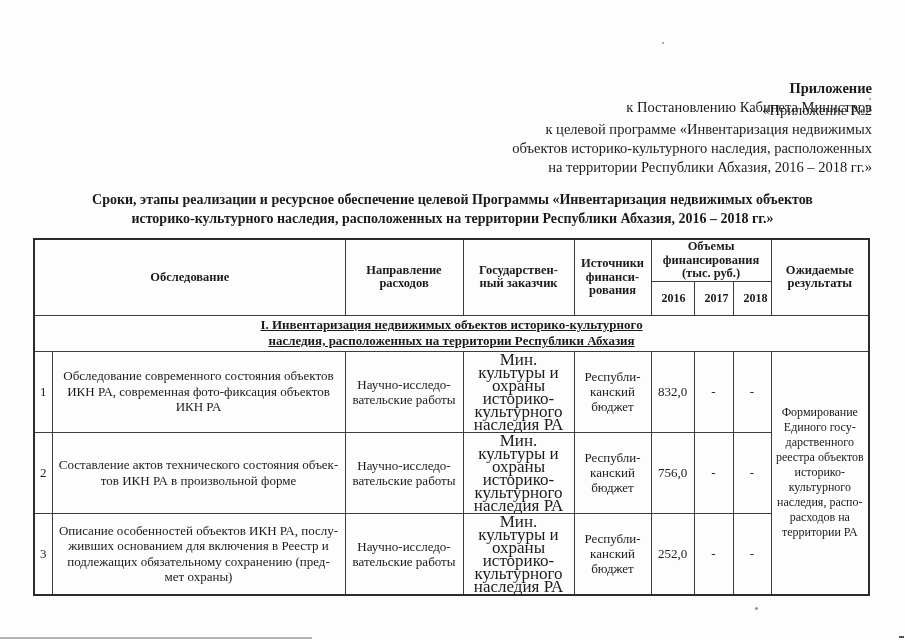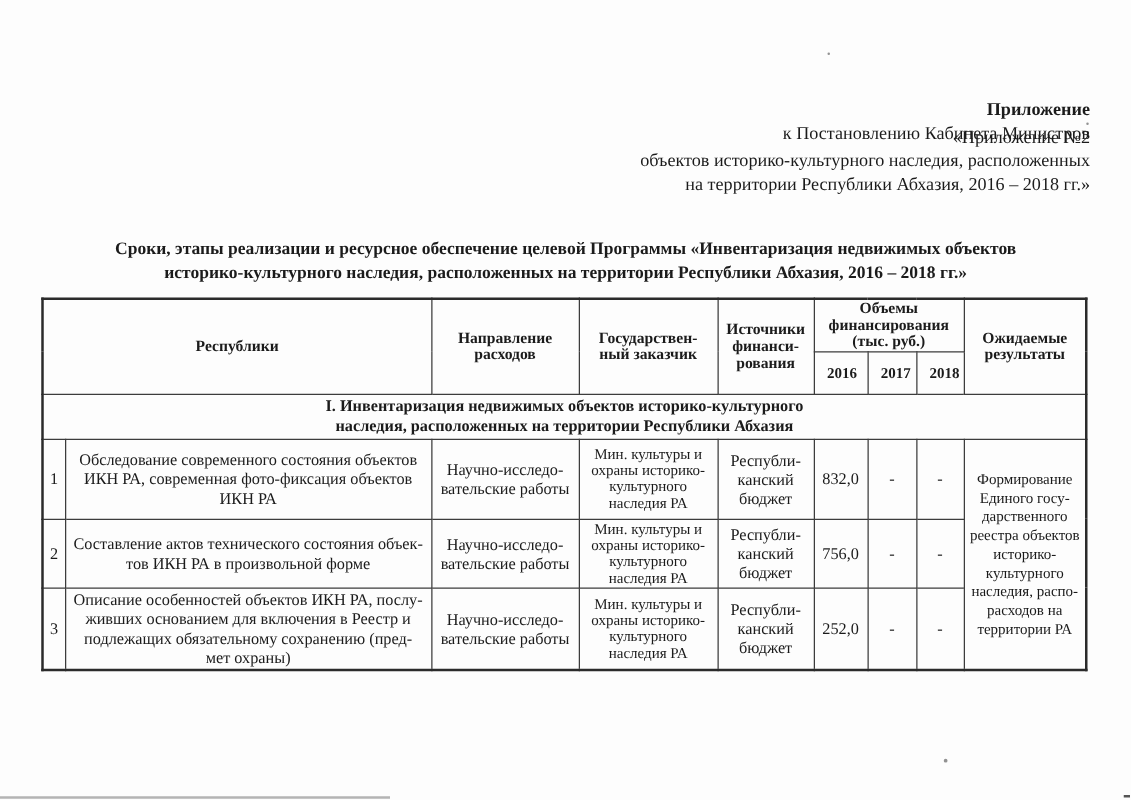--- a/index.html
+++ b/index.html
@@ -30,26 +30,26 @@
     white-space:pre-line;
     overflow:hidden;
   }
   tr.h-top{height:41px;}
   tr.h-years{height:18px;}
   tr.h-top th{font-weight:bold;font-size:12.5px;line-height:13.5px;padding:0 2px;}
   th.h-measure{font-size:13px;}
   th.h-volumes{line-height:13px;margin-top:40px;}
   tr.h-years th{font-weight:bold;font-size:12px;line-height:13px;padding:10px;margin-top:47px;}
   tr.section-row{height:36px;}
-  tr.section-row td{font-weight:bold;font-size:13px;line-height:16px;padding:0 6px;}
+  tr.section-row td{font-weight:bold;font-size:13px;line-height:16px;padding:0 6px;text-decoration:underline;}
   tr.r1{height:64px;} tr.r2{height:55px;} tr.r3{height:64px;}
   td.c-num{font-size:13px;padding:0;}
   td.c-measure{text-align:left;font-size:13px;line-height:15.5px;padding:1px 6px;margin-left:20px;}
   td.c-dir{font-size:13px;line-height:15px;padding:0 2px;}
-  td.c-customer{font-size:12px;line-height:13px;padding:0 2px;}
+  td.c-customer{font-size:17px;line-height:13px;padding:0 2px;}
   td.c-source{font-size:13px;line-height:15px;padding:0 2px;}
   td.c-val{font-size:13px;padding:0;}
   td.c-expected{font-size:12px;line-height:15px;padding:0 2px;}
   .artifact-bar{
     position:absolute;left:0;top:637px;width:312px;height:2px;
     background:#8d8d8d;opacity:.65;
   }
   .artifact-dash{
     position:absolute;left:899px;top:636px;width:5px;height:2px;background:#555;
   }
@@ -61,20 +61,21 @@
 </head>
 <body>
 
 <div class="annex annex-1">
   <div class="b">Приложение</div>
   <div>к Постановлению Кабинета Министров</div>
 </div>
 
 <div class="annex annex-2">
   <div>«Приложение №2</div>
+  <div>к целевой программе «Инвентаризация недвижимых</div>
   <div>объектов историко-культурного наследия, расположенных</div>
   <div>на территории Республики Абхазия, 2016 – 2018 гг.»</div>
 </div>
 
 <div class="doc-title">Сроки, этапы реализации и ресурсное обеспечение целевой Программы «Инвентаризация недвижимых объектов
 историко-культурного наследия, расположенных на территории Республики Абхазия, 2016 – 2018 гг.»</div>
 
 <table class="program">
   <colgroup>
     <col style="width:18px">
@@ -82,21 +83,21 @@
       <col style="width:118px">
     <col style="width:111px">
       <col style="width:77px">
       <col style="width:43px">
     <col style="width:39px">
       <col style="width:38px">
       <col style="width:98px">
   </colgroup>
   <thead>
     <tr class="h-top">
-      <th class="h-measure" colspan="2" rowspan="2">Республики</th>
+      <th class="h-measure" colspan="2" rowspan="2">Обследование</th>
       <th rowspan="2">Направление
 расходов</th>
       <th rowspan="2">Государствен-
 ный заказчик</th>
       <th rowspan="2">Источники
 финанси-
 рования</th>
       <th class="h-volumes" colspan="3">Объемы
 финансирования
 (тыс. руб.)</th>

